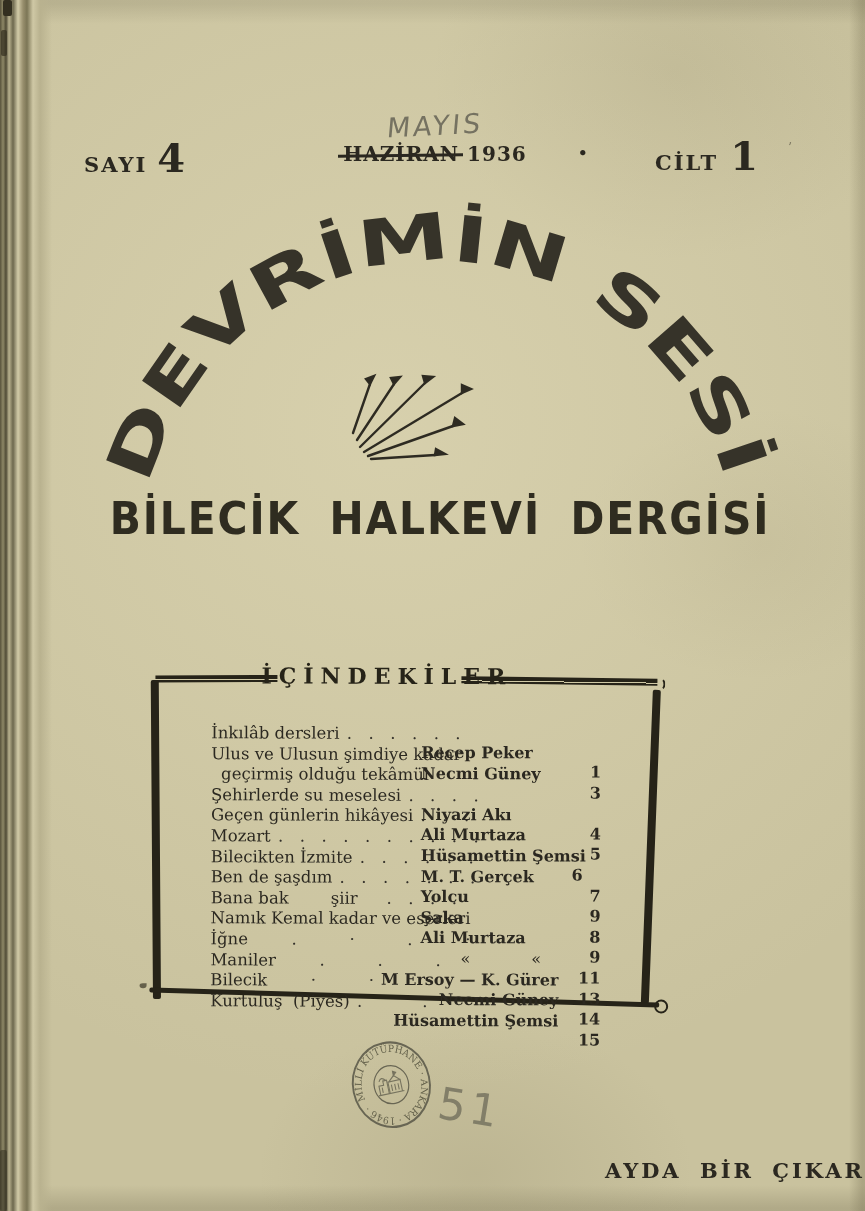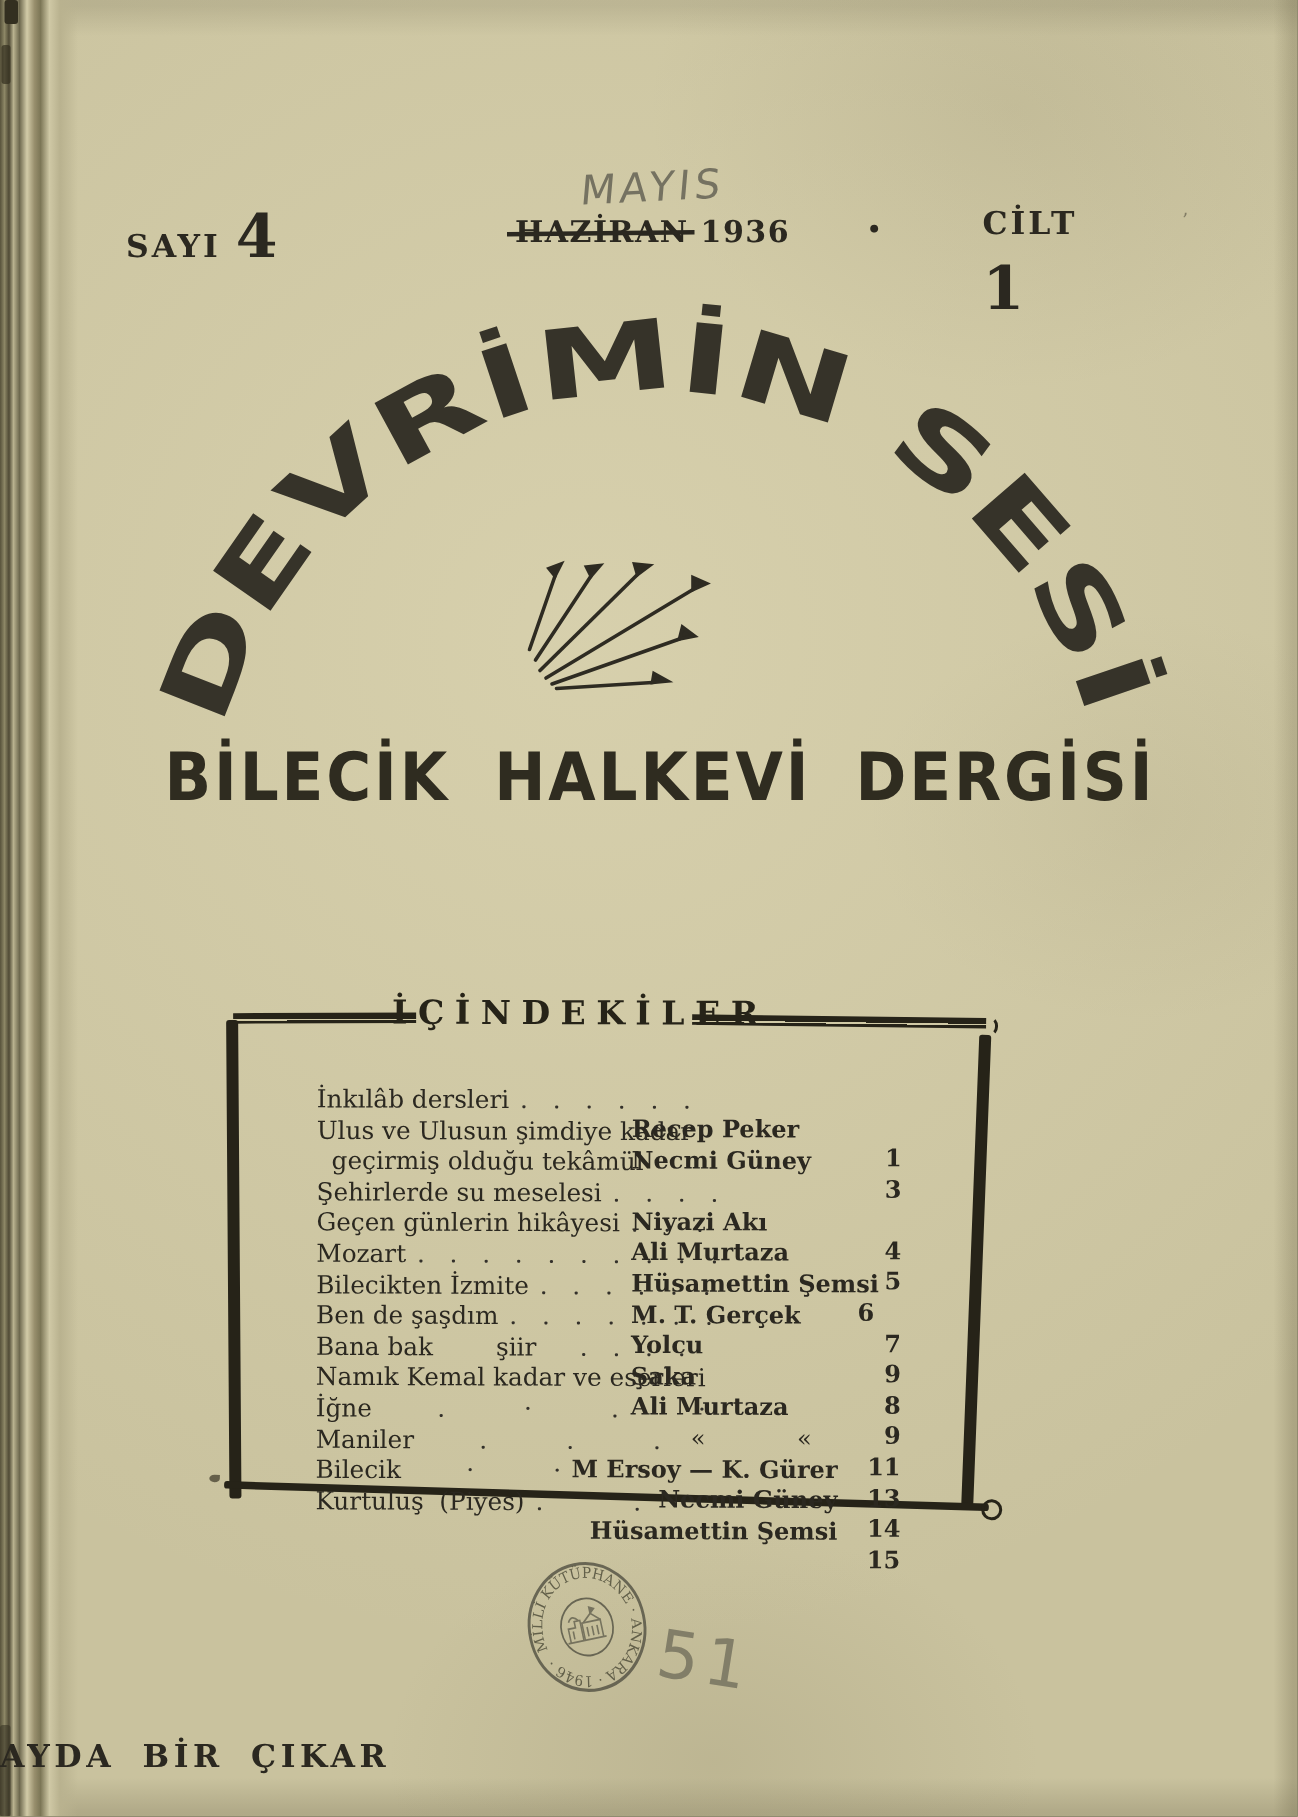--- a/index.html
+++ b/index.html
@@ -26,21 +26,21 @@
         rgba(201,194,158,0) 52px);
   }
   .bind-mark{position:absolute;background:#332f20;border-radius:2px;}
   .bind-mark.m1{left:3px;top:0;width:9px;height:16px;}
   .bind-mark.m2{left:1px;top:30px;width:6px;height:26px;opacity:.7;}
   .bind-mark.m3{left:0;top:1150px;width:7px;height:61px;opacity:.55;}
 
   
   .hdr{position:absolute;top:126px;left:0;width:865px;height:80px;}
   .issue{position:absolute;left:84px;top:12px;display:flex;align-items:baseline;gap:10px;}
-  .vol{position:absolute;left:655px;top:10px;display:flex;align-items:baseline;gap:12px;flex-direction:column;}
+  .vol{position:absolute;left:655px;top:10px;display:flex;align-items:baseline;gap:12px;}
   .small-caps{font-weight:bold;font-size:21px;letter-spacing:2px;}
   .big-num{font-weight:bold;font-size:40px;line-height:1;}
   .datebox{position:absolute;left:330px;top:-16px;width:210px;text-align:center;}
   .hand-month{
     display:inline-block;font-family:"DejaVu Sans",sans-serif;font-weight:400;
     font-size:27px;letter-spacing:3px;color:#6c695a;opacity:.9;
     transform:rotate(-3deg) skewX(-8deg);
   }
   .printed-date{font-weight:bold;font-size:20px;letter-spacing:1px;margin-top:1px;}
   .struck{position:relative;display:inline-block;}
@@ -113,21 +113,21 @@
     transform:rotate(-12deg) scale(.96,1.06);opacity:.88;
   }
   .stamp .ring{stroke:#5c5a4a;fill:none;}
   .stamp text{font-family:"DejaVu Serif",serif;font-size:9.5px;fill:#55533f;}
   .hand-num{
     position:absolute;left:438px;top:1082px;
     font-family:"DejaVu Sans",sans-serif;font-size:44px;font-weight:400;
     color:#777460;transform:rotate(9deg);letter-spacing:4px;opacity:.85;
   }
   .footer{
-    position:absolute;left:0;top:1158px;width:865px;text-align:left;
+    position:absolute;left:0;top:1158px;width:865px;text-align:right;
     font-weight:bold;font-size:21px;letter-spacing:3px;word-spacing:8px;color:#2b2820;
   }
 </style>
 </head>
 <body>
 
 <div class="page">
 
   <div class="gutter"></div>
   <div class="bind-mark m1"></div>

